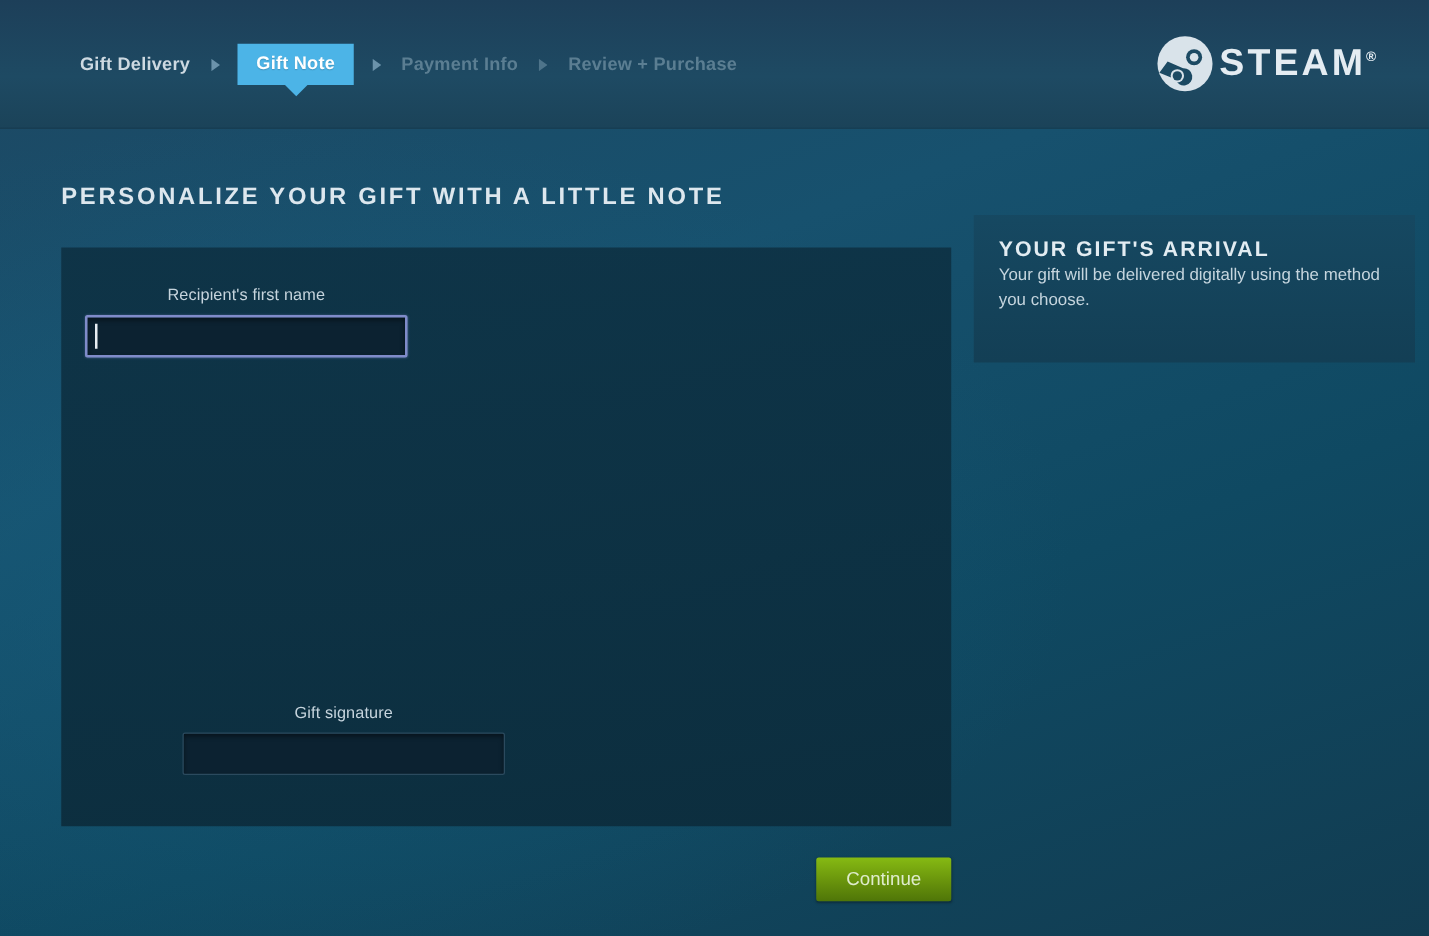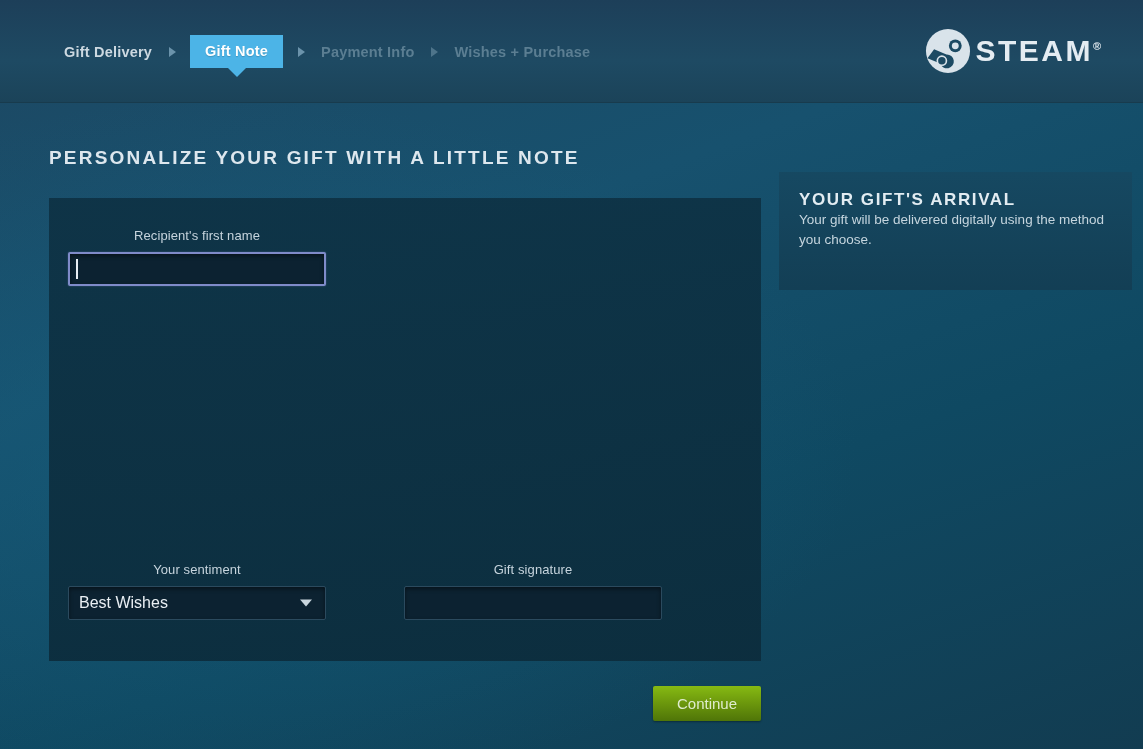--- a/index.html
+++ b/index.html
@@ -303,21 +303,21 @@
         <span>Payment Info</span>
       </div>
 
       <div class="sep">
         <svg width="7" height="10" viewBox="0 0 7 10">
             <path d="M0 0 L7 5 L0 10 Z" fill="#4e748a"></path>
           </svg>
       </div>
 
       <div class="crumb upcoming">
-        <span>Wishes + Purchase</span>
+        <span>Review + Purchase</span>
       </div>
     </div>
 
     <div class="steam-logo">
       <svg class="steam-mark" viewBox="0 0 48 48">
         <circle cx="24" cy="24" r="23" fill="#d9e3ea"></circle>
         <path d="M2.6 31.5 L16 37 a7.2 7.2 0 1 0 6.4 -9.3 L9.5 22.2 Z" fill="#1c4a63"></path>
         <circle cx="17.6" cy="34.1" r="5.6" fill="#d9e3ea"></circle>
         <circle cx="17.6" cy="34.1" r="3.9" fill="#1c4a63"></circle>
         <circle cx="31.6" cy="18.6" r="8.6" fill="#d9e3ea"></circle>
@@ -336,27 +336,20 @@
 
     <div class="recipient-block">
       <div class="field-label">Recipient's first name</div>
       <div class="text-input focused">
         <span class="caret"></span>
       </div>
     </div>
 
 
     <div class="bottom-row">
-      <div class="sentiment-block">
-        <span class="field-label">Your sentiment</span>
-        <div class="select-box">
-          <span class="select-value">Best Wishes</span>
-          <span class="select-arrow"></span>
-        </div>
-      </div>
 
       <div class="signature-block">
         <span class="field-label">Gift signature</span>
         <div class="text-input"></div>
       </div>
     </div>
 
   </div>
 
   <button class="continue-btn">Continue</button>

